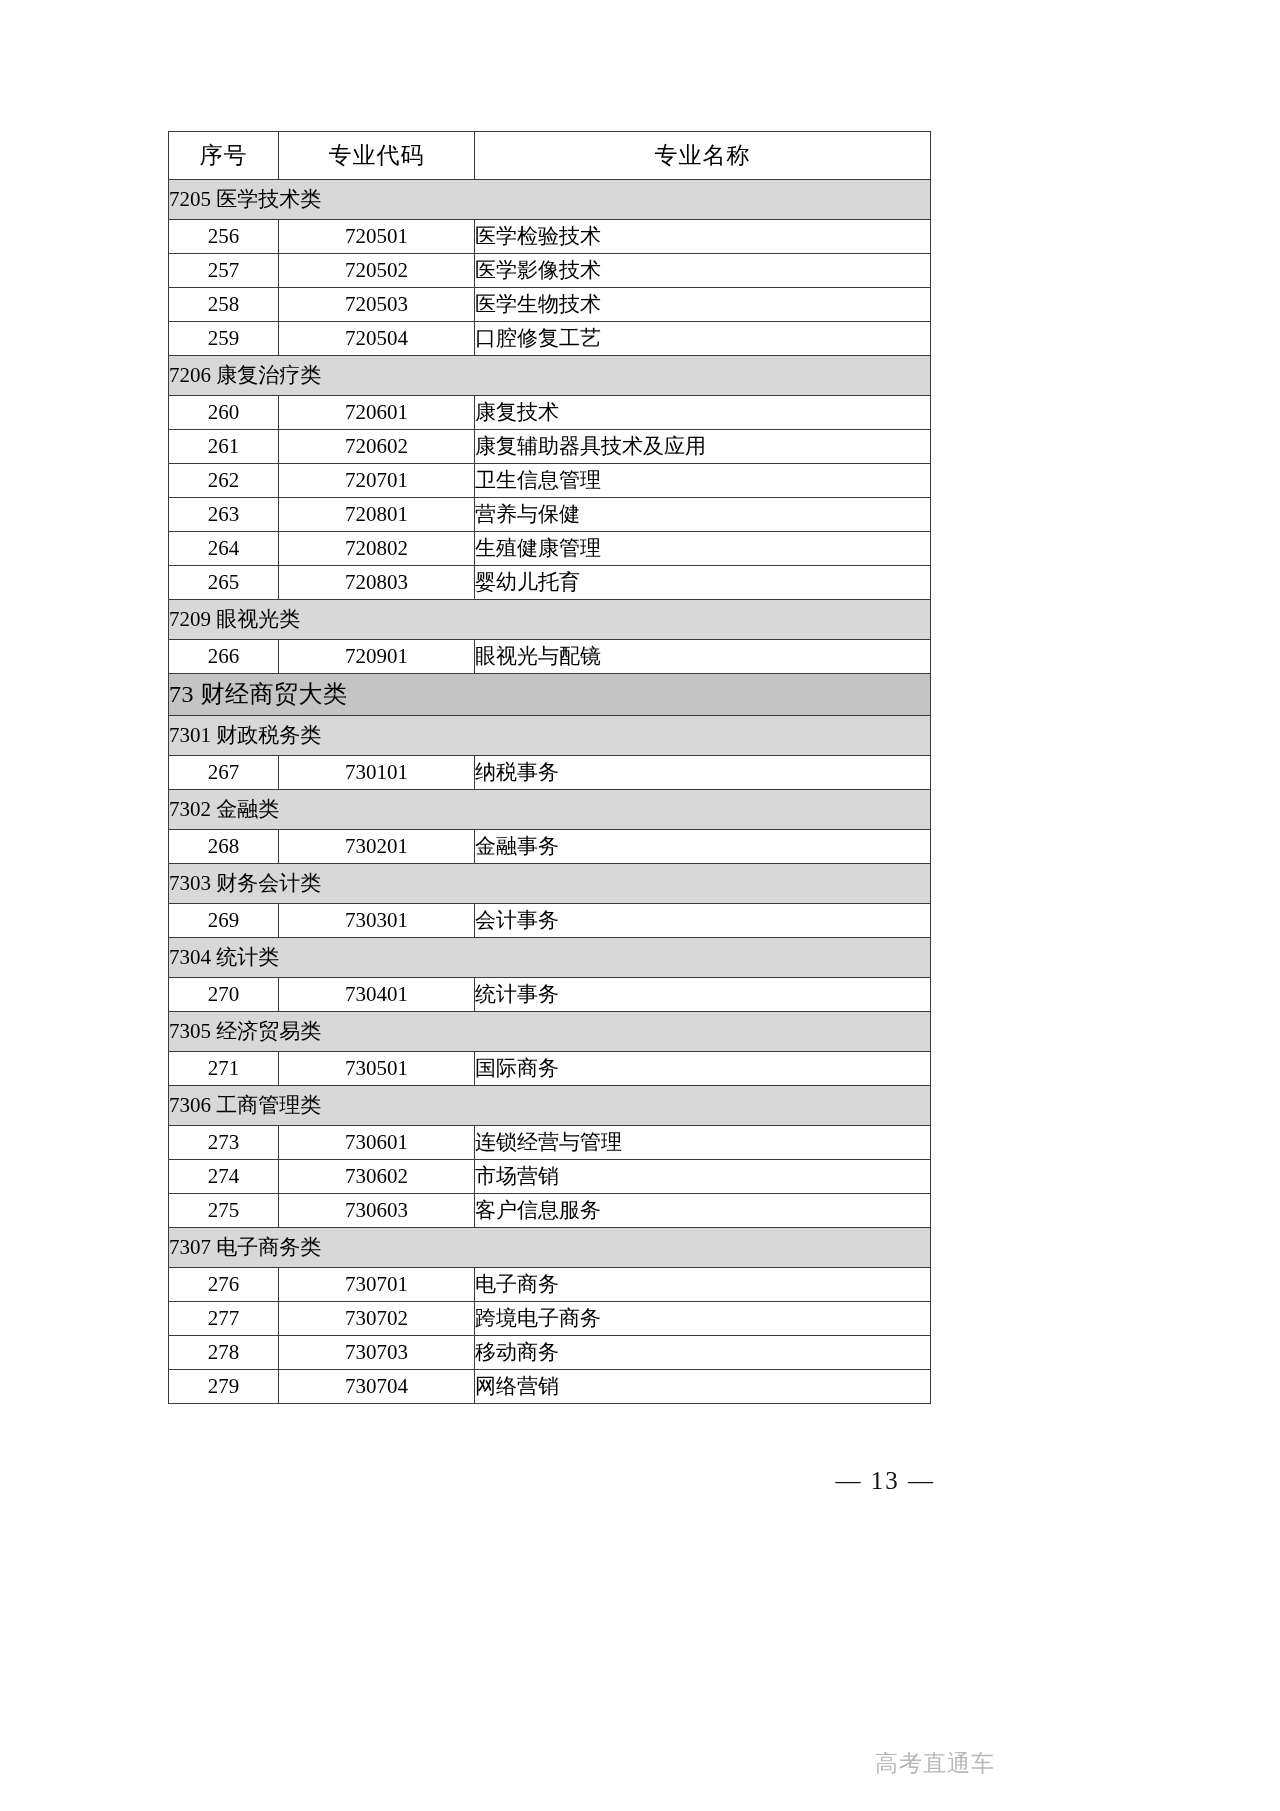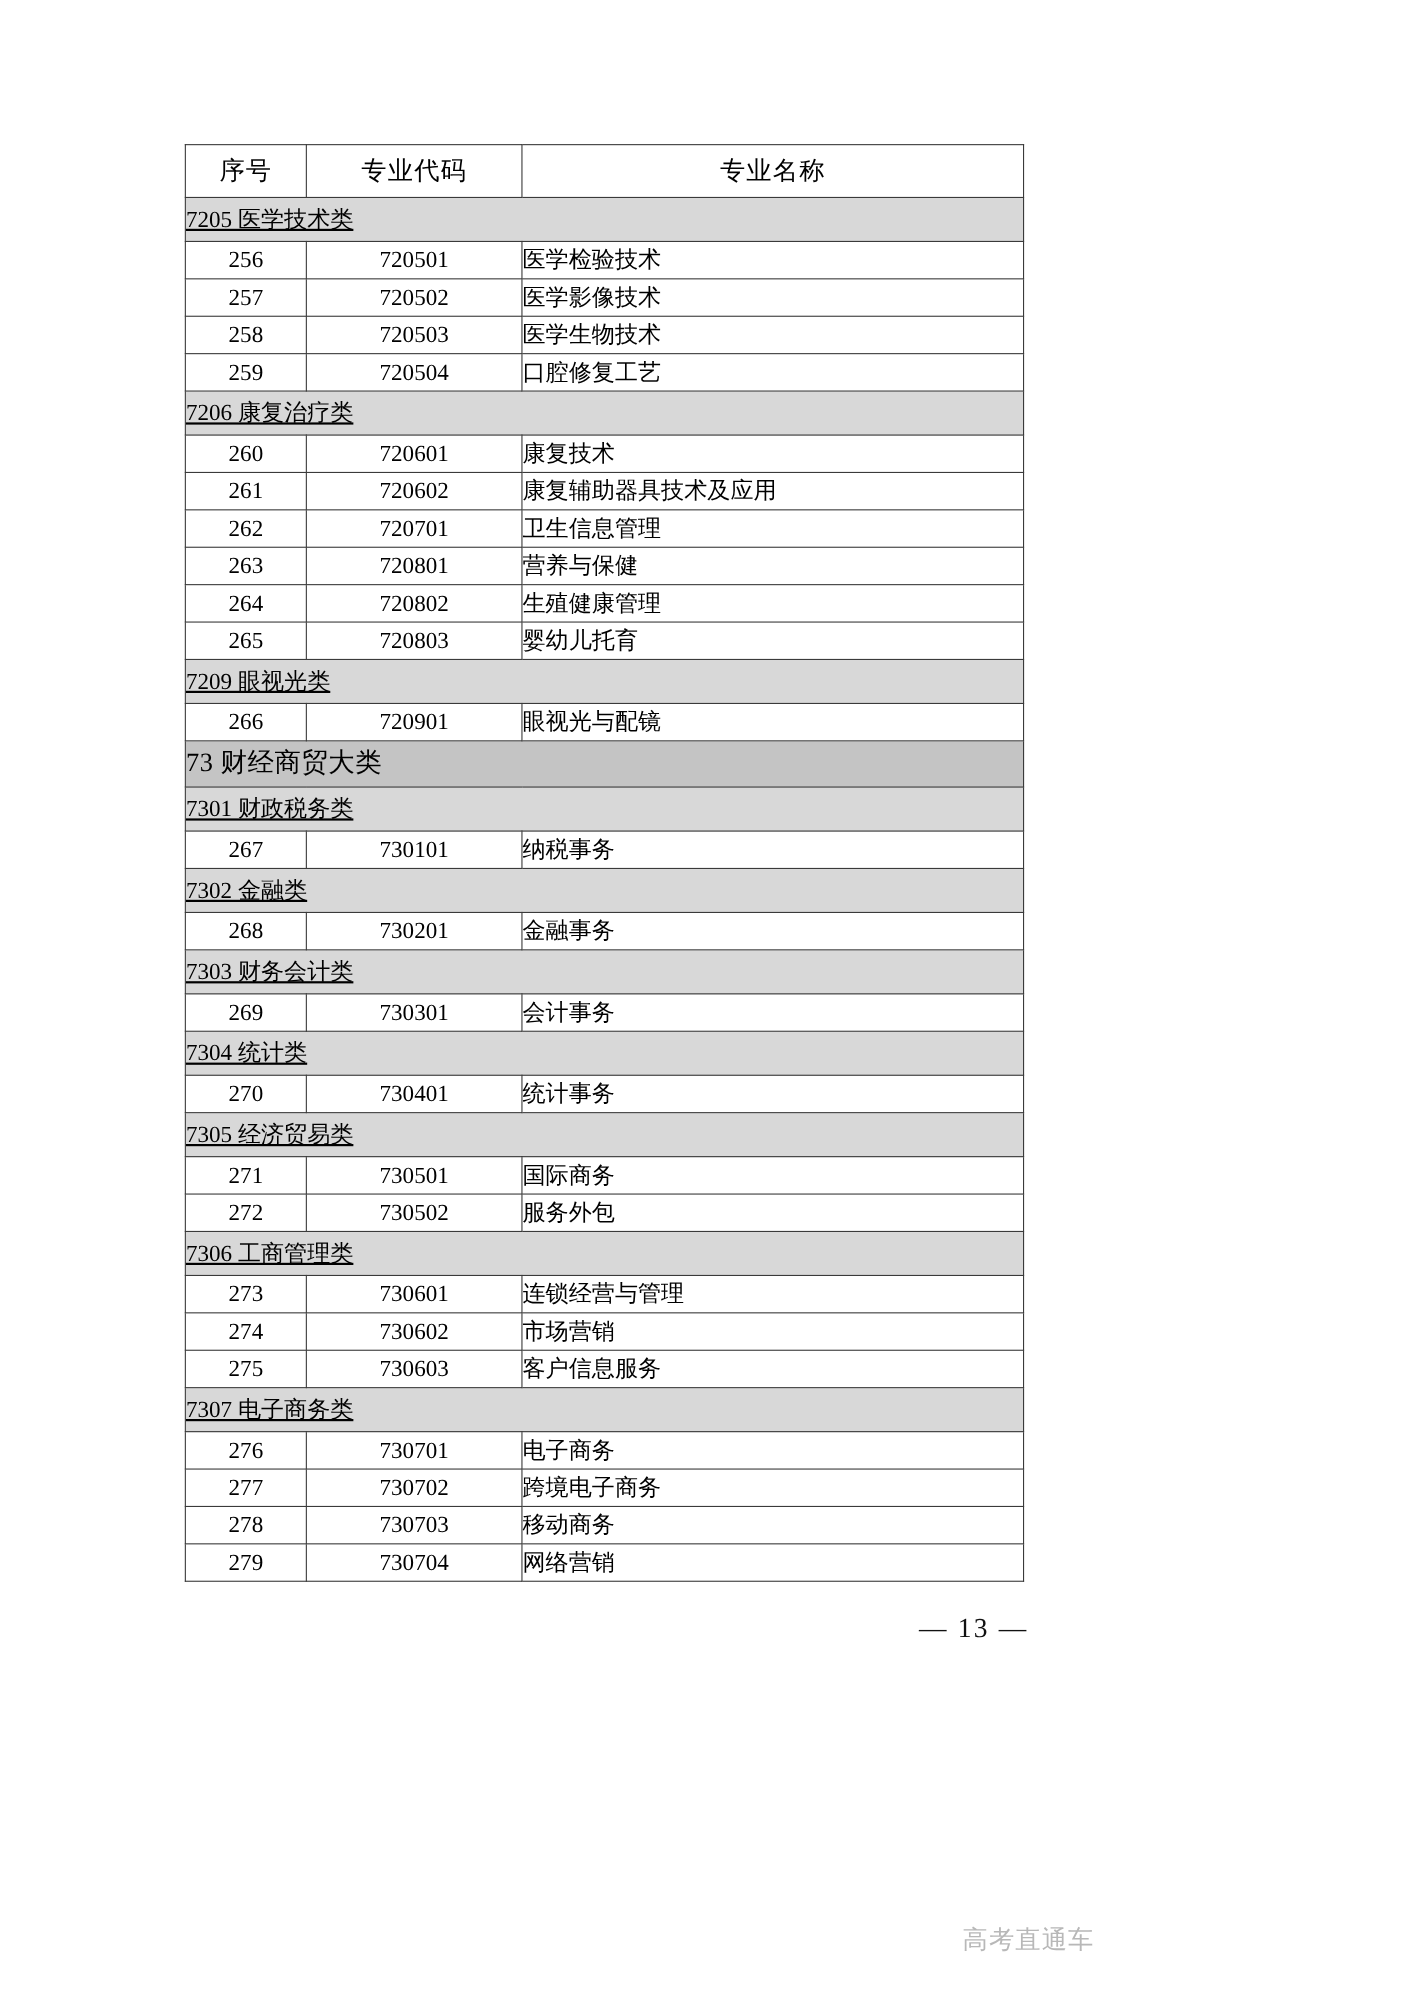--- a/index.html
+++ b/index.html
@@ -72,21 +72,20 @@
 
   
   .group-row td {
     background: #d8d8d8;
     height: 39px;
     padding-left: 5px;
     font-size: 21px;
     font-weight: bold;
     line-height: 39px;
     white-space: nowrap;
-    text-decoration: underline;
   }
 
   
   .data-row td {
     height: 33px;
     font-size: 21px;
     line-height: 33px;
   }
   .cell-seq {
     text-align: center;
@@ -243,25 +242,20 @@
             <td class="cell-name">统计事务</td>
           </tr>
           <tr class="group-row">
             <td colspan="3">7305 经济贸易类</td>
           </tr>
           <tr class="data-row">
             <td class="cell-seq">271</td>
             <td class="cell-code">730501</td>
             <td class="cell-name">国际商务</td>
           </tr>
-          <tr class="data-row">
-            <td class="cell-seq">272</td>
-            <td class="cell-code">730502</td>
-            <td class="cell-name">服务外包</td>
-          </tr>
           <tr class="group-row">
             <td colspan="3">7306 工商管理类</td>
           </tr>
           <tr class="data-row">
             <td class="cell-seq">273</td>
             <td class="cell-code">730601</td>
             <td class="cell-name">连锁经营与管理</td>
           </tr>
           <tr class="data-row">
             <td class="cell-seq">274</td>

